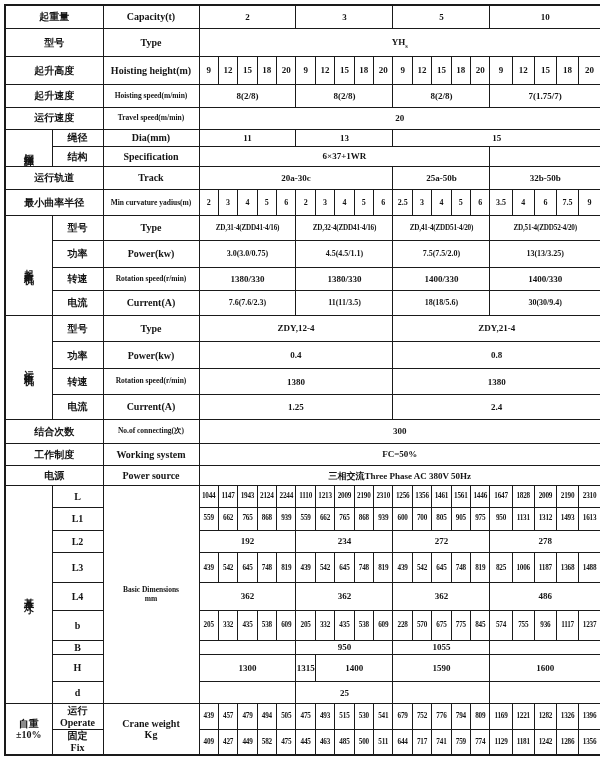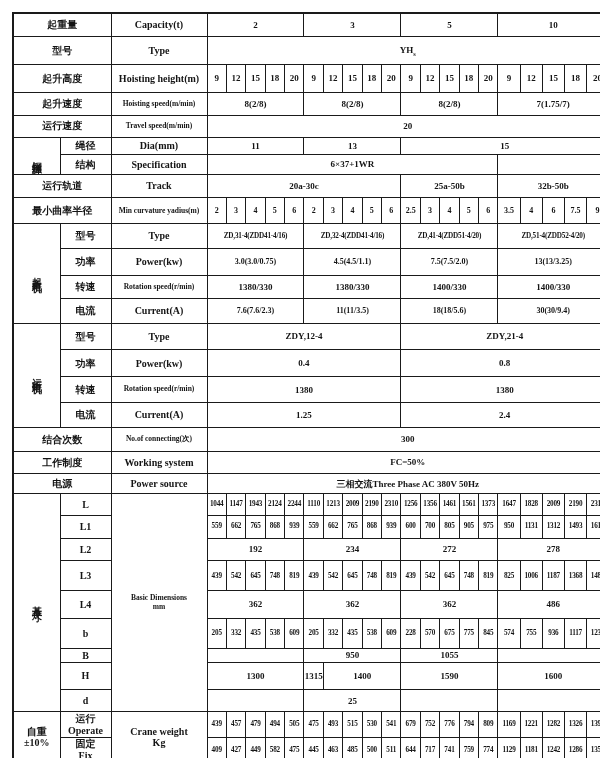--- a/index.html
+++ b/index.html
@@ -1,17 +1,17 @@
 <!DOCTYPE html>
 <html><head>
 <meta charset="utf-8">
 <style>
   html,body{margin:0;padding:0;background:#f4f4f2;}
   body{width:600px;height:758px;overflow:hidden;}
-  .page{background:#ffffff;width:600px;height:758px;box-sizing:border-box;padding:12px;}
+  .page{background:#ffffff;width:600px;height:758px;box-sizing:border-box;padding:4px;}
   table{border-collapse:collapse;table-layout:fixed;width:596px;height:752px;
         font-family:"Liberation Serif","DejaVu Serif",serif;color:#141414;border:2px solid #1a1a1a;}
   td{border:1px solid #1a1a1a;text-align:center;vertical-align:middle;padding:0;
      overflow:hidden;font-weight:bold;line-height:1.15;}
   .lab{font-size:10px;}
   .pre{white-space:pre-line;}
   .en{font-size:10px;}
   .en-s{font-size:7.5px;}
   .vtext{writing-mode:vertical-rl;text-orientation:upright;font-size:10px;letter-spacing:2px;display:inline-block;}
   .val{font-size:9px;}
@@ -230,21 +230,21 @@
           <td class="val v-xs">2244</td>
           <td class="val v-xs">1110</td>
           <td class="val v-xs">1213</td>
           <td class="val v-xs">2009</td>
           <td class="val v-xs">2190</td>
           <td class="val v-xs">2310</td>
           <td class="val v-xs">1256</td>
           <td class="val v-xs">1356</td>
           <td class="val v-xs">1461</td>
           <td class="val v-xs">1561</td>
-          <td class="val v-xs">1373</td>
+          <td class="val v-xs">1446</td>
           <td class="val v-xs">1647</td>
           <td class="val v-xs">1828</td>
           <td class="val v-xs">2009</td>
           <td class="val v-xs">2190</td>
           <td class="val v-xs">2310</td>
         </tr>
         <tr style="height: 22px;">
           <td class="lab pre">L1</td>
           <td class="val v-xs">559</td>
           <td class="val v-xs">662</td>

